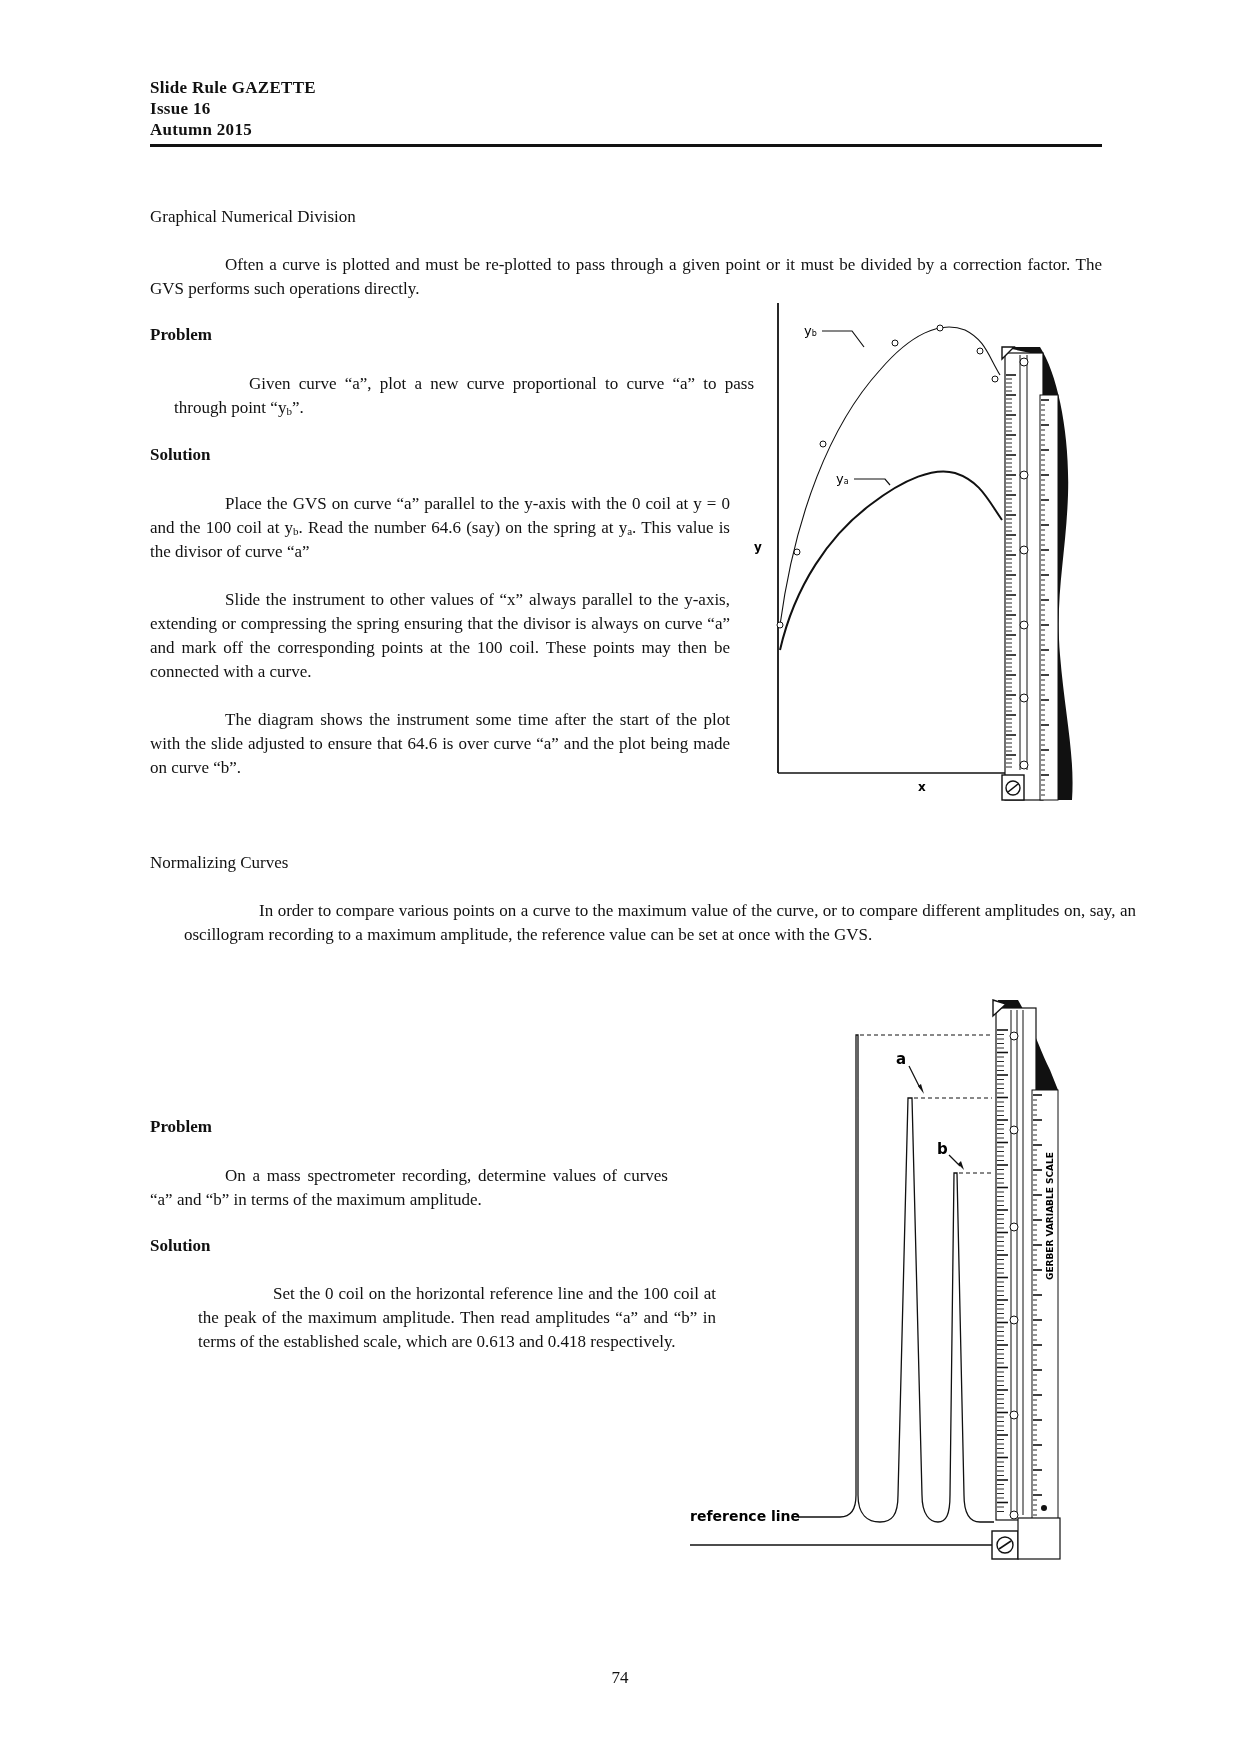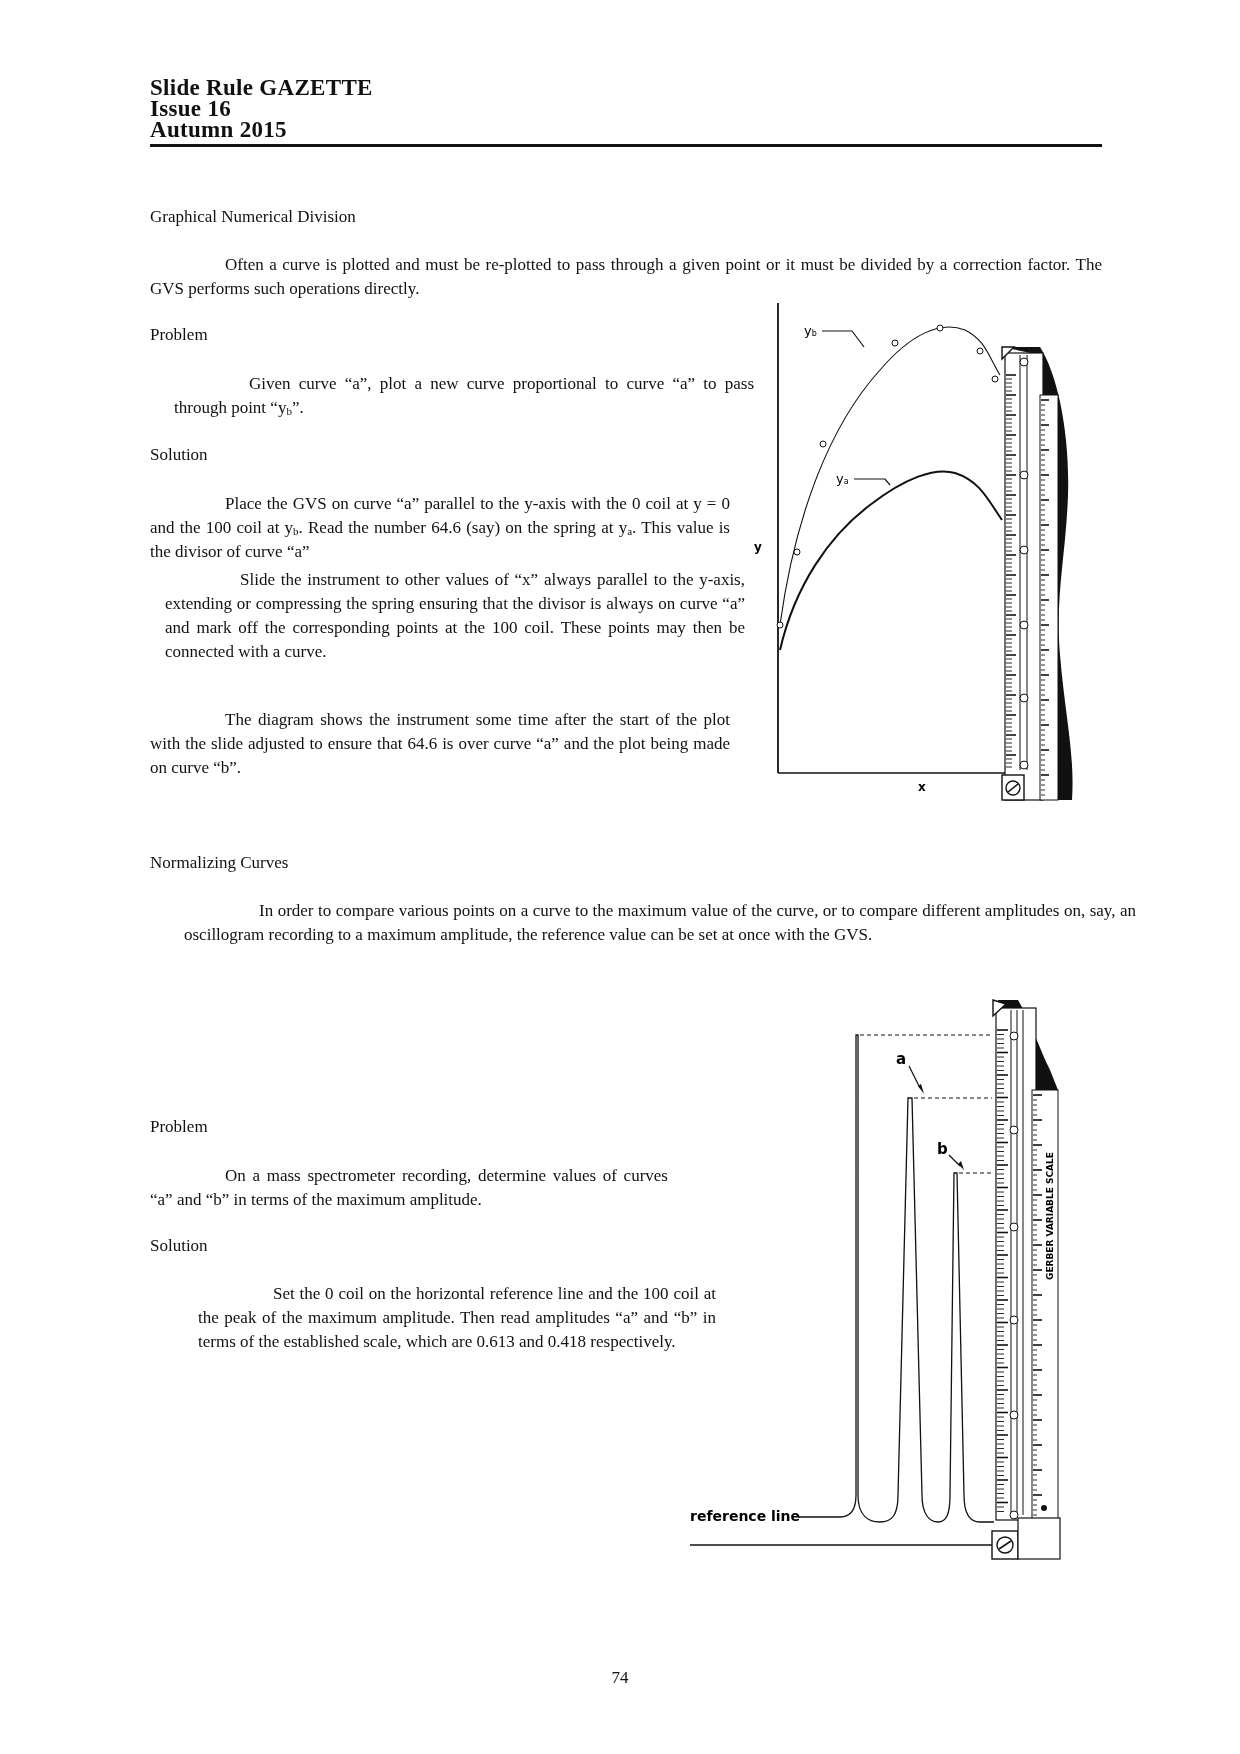--- a/index.html
+++ b/index.html
@@ -1,24 +1,24 @@
 <!DOCTYPE html>
 <html><head>
 <meta charset="utf-8">
 <style>
   html, body { margin: 0; padding: 0; background: #ffffff; }
   body { width: 1240px; height: 1754px; position: relative; overflow: hidden;
          font-family: "Liberation Serif", "DejaVu Serif", serif; color: #111; }
   .abs { position: absolute; }
-  .hdr { left: 150px; top: 77px; font-weight: bold; font-size: 23px; line-height: 21px; letter-spacing: 0.3px; }
+  .hdr { left: 150px; top: 77px; font-weight: bold; font-size: 17px; line-height: 21px; letter-spacing: 0.3px; }
   .rule { left: 150px; top: 144px; width: 952px; height: 3px; background: #111; }
   .h2 { font-weight: normal; font-size: 17px; }
   .p { font-size: 17px; line-height: 24px; text-align: justify; }
   .p .ind { display: inline-block; width: 75px; }
-  .lbl { font-size: 17px; }
+  .lbl { font-size: 17px; font-weight: bold; }
   sub { font-size: 11px; vertical-align: -2px; line-height: 0; }
   svg text { font-family: "DejaVu Sans", sans-serif; }
   .pgno { left: 0; width: 1240px; top: 1640px; text-align: center; font-size: 17px; margin-top: 28px; }
 </style>
 </head>
 <body>
 
 <div class="abs hdr">
   <div>Slide Rule GAZETTE</div>
   <div>Issue 16</div>
@@ -31,21 +31,21 @@
 <div class="abs p" style="left:150px; top:253px; width:952px;"><span class="ind"></span><span>Often a curve is plotted and must be re-plotted to pass through a given point or it must be divided by a correction factor.  The GVS performs such operations directly.</span></div>
 
 <div class="abs lbl" style="left:150px; top:325px;">Problem</div>
 
 <div class="abs p" style="left:150px; top:372px; width:580px;margin-left:24px;"><span class="ind"></span><span>Given curve “a”, plot a new curve proportional to curve “a” to pass through point “y</span><sub>b</sub><span>”.</span></div>
 
 <div class="abs lbl" style="left:150px; top:445px;">Solution</div>
 
 <div class="abs p" style="left:150px; top:492px; width:580px;"><span class="ind"></span><span>Place the GVS on curve “a” parallel to the y-axis with the 0 coil at y = 0 and the 100 coil at y</span><sub>b</sub><span>.  Read the number 64.6 (say) on the spring at y</span><sub>a</sub><span>.  This value is the divisor of curve “a”</span></div>
 
-<div class="abs p" style="left:150px; top:568px; width:580px;margin-left:15px;"><span class="ind"></span><span>Slide the instrument to other values of “x” always parallel to the y-axis, extending or compressing the spring ensuring that the divisor is always on curve “a” and mark off the corresponding points at the 100 coil. These points may then be connected with a curve.</span></div>
+<div class="abs p" style="left:150px; top:588px; width:580px;"><span class="ind"></span><span>Slide the instrument to other values of “x” always parallel to the y-axis, extending or compressing the spring ensuring that the divisor is always on curve “a” and mark off the corresponding points at the 100 coil. These points may then be connected with a curve.</span></div>
 
 <div class="abs p" style="left:150px; top:708px; width:580px;"><span class="ind"></span><span>The diagram shows the instrument some time after the start of the plot with the slide adjusted to ensure that 64.6 is over curve “a” and the plot being made on curve “b”.</span></div>
 
 <svg class="abs" style="left:740px; top:295px;" width="340" height="520">
 
   <line x1="38" y1="8" x2="38" y2="478" stroke="#111" stroke-width="1.8"></line>
   <line x1="38" y1="478" x2="292" y2="478" stroke="#111" stroke-width="1.4"></line>
   <text x="14" y="256" font-size="12" font-weight="bold">y</text>
   <text x="178" y="496" font-size="12" font-weight="bold">x</text>
 

